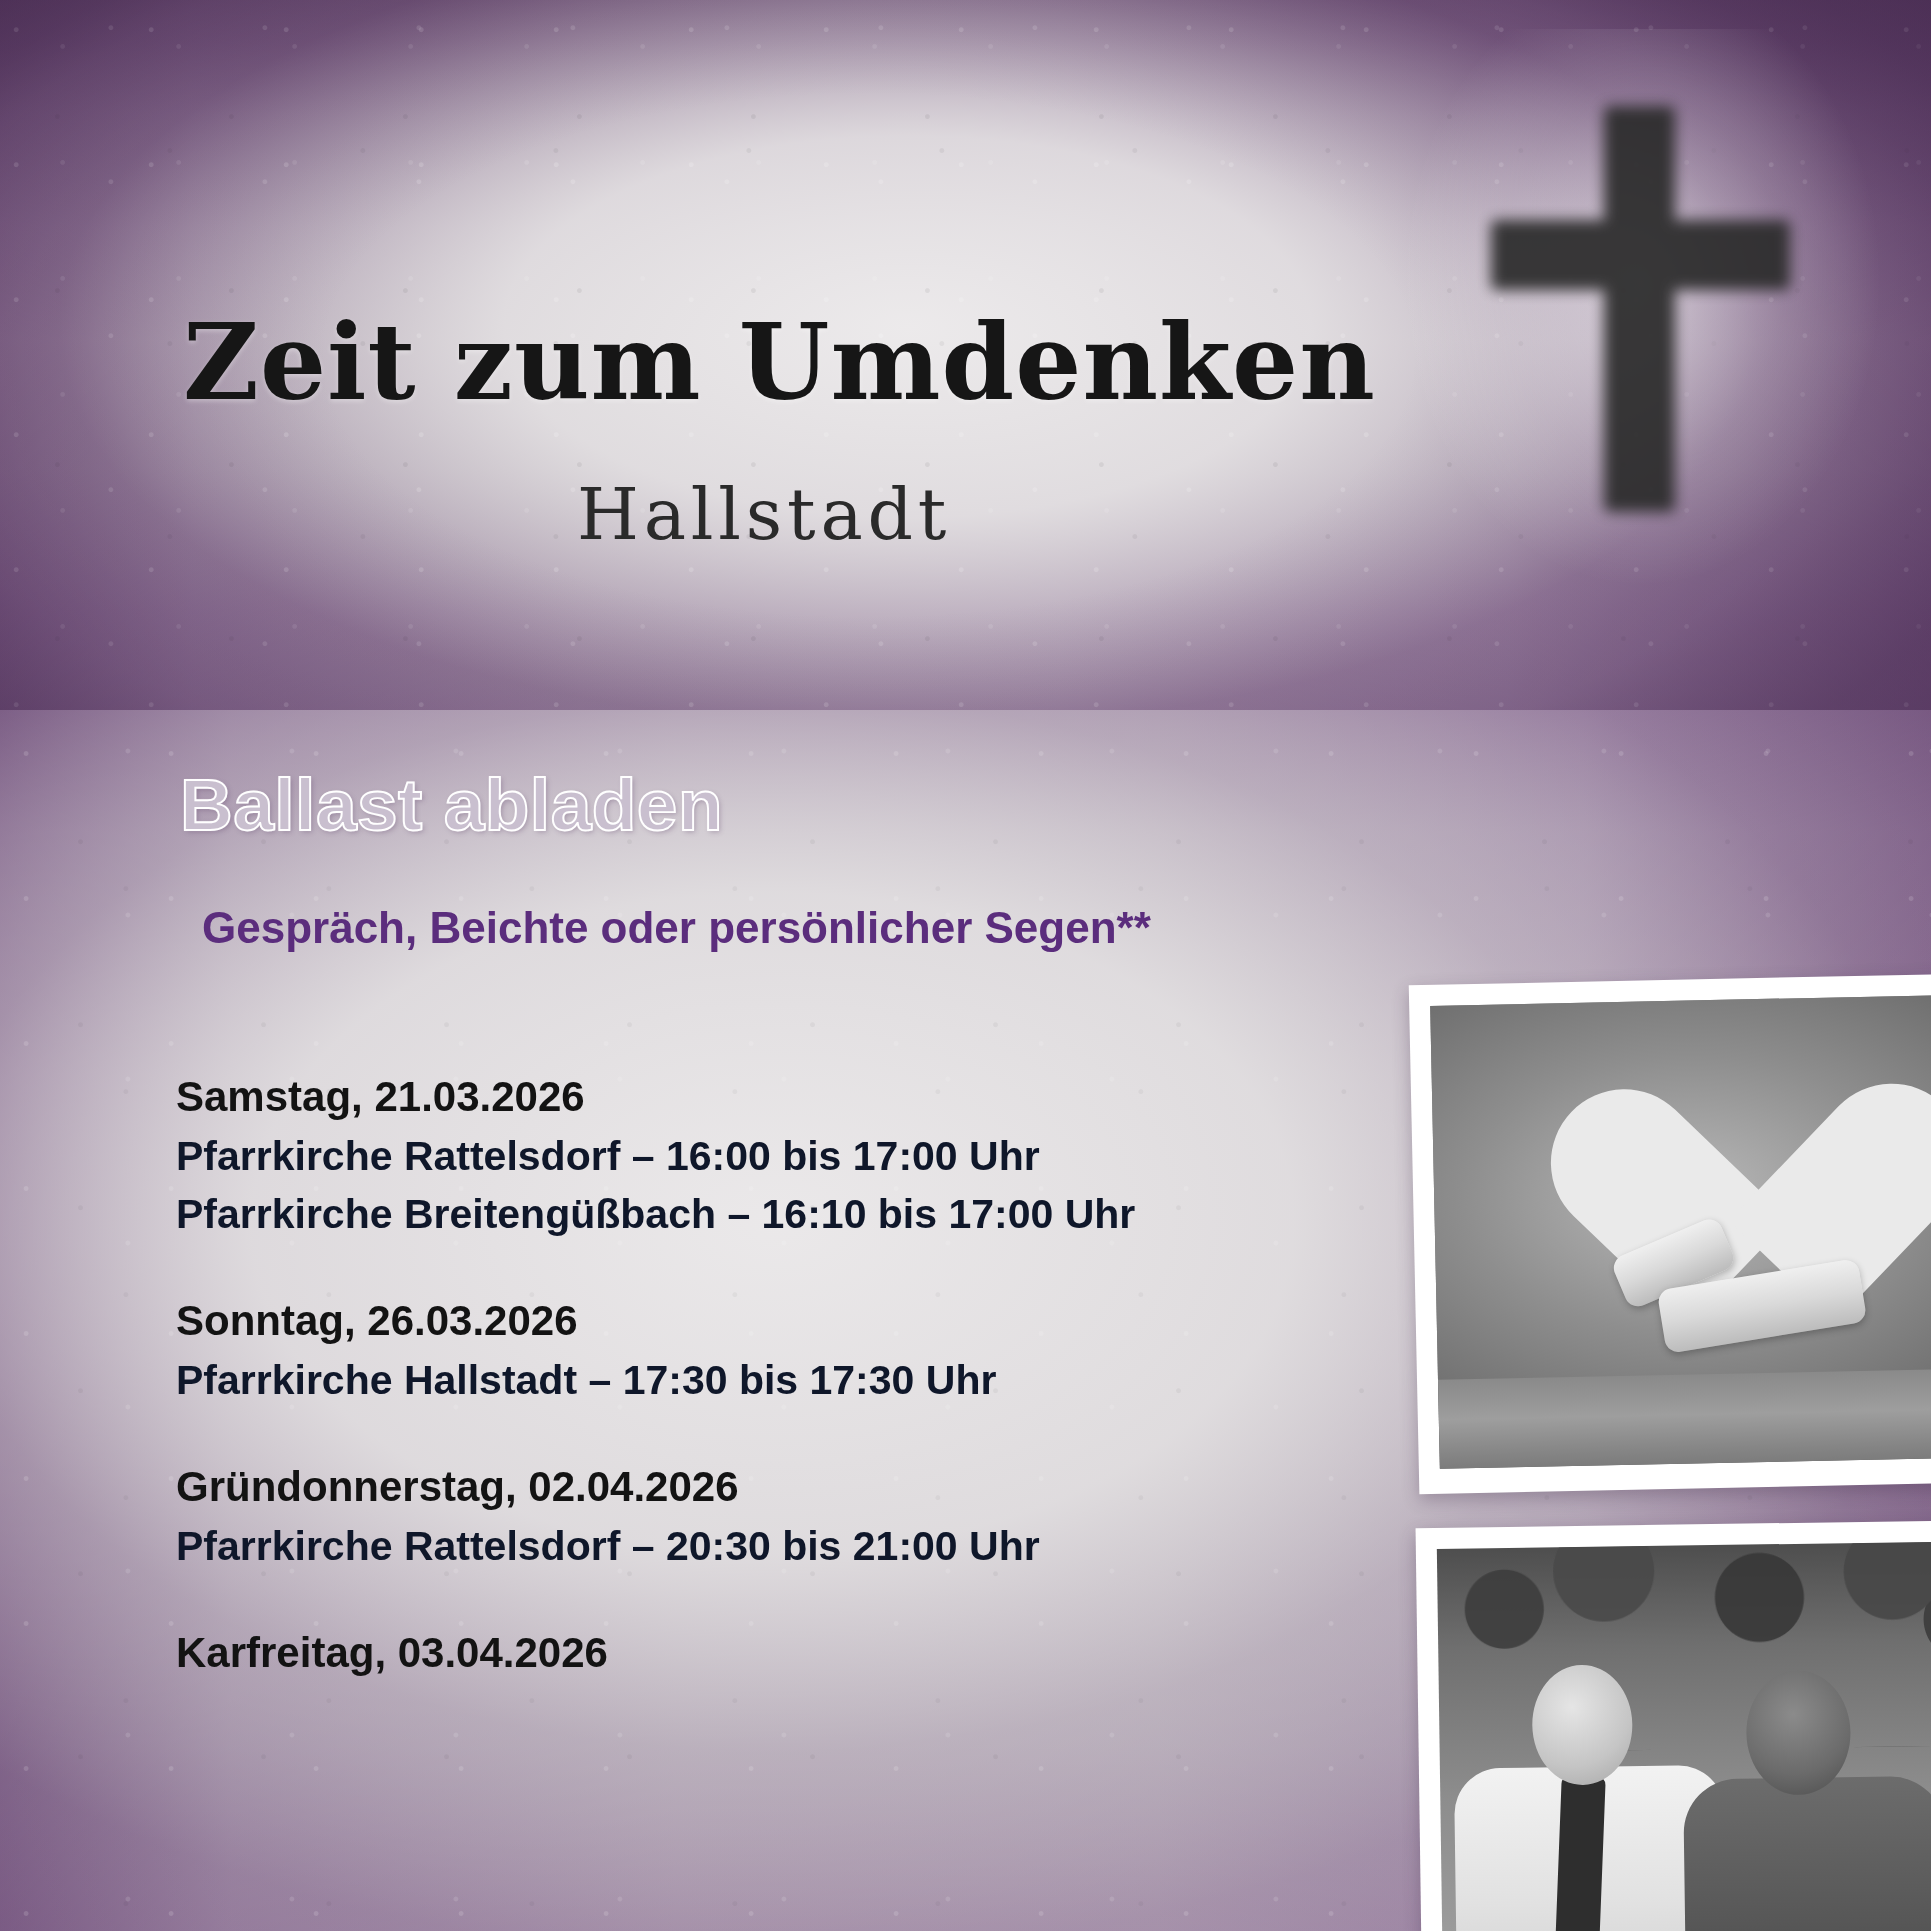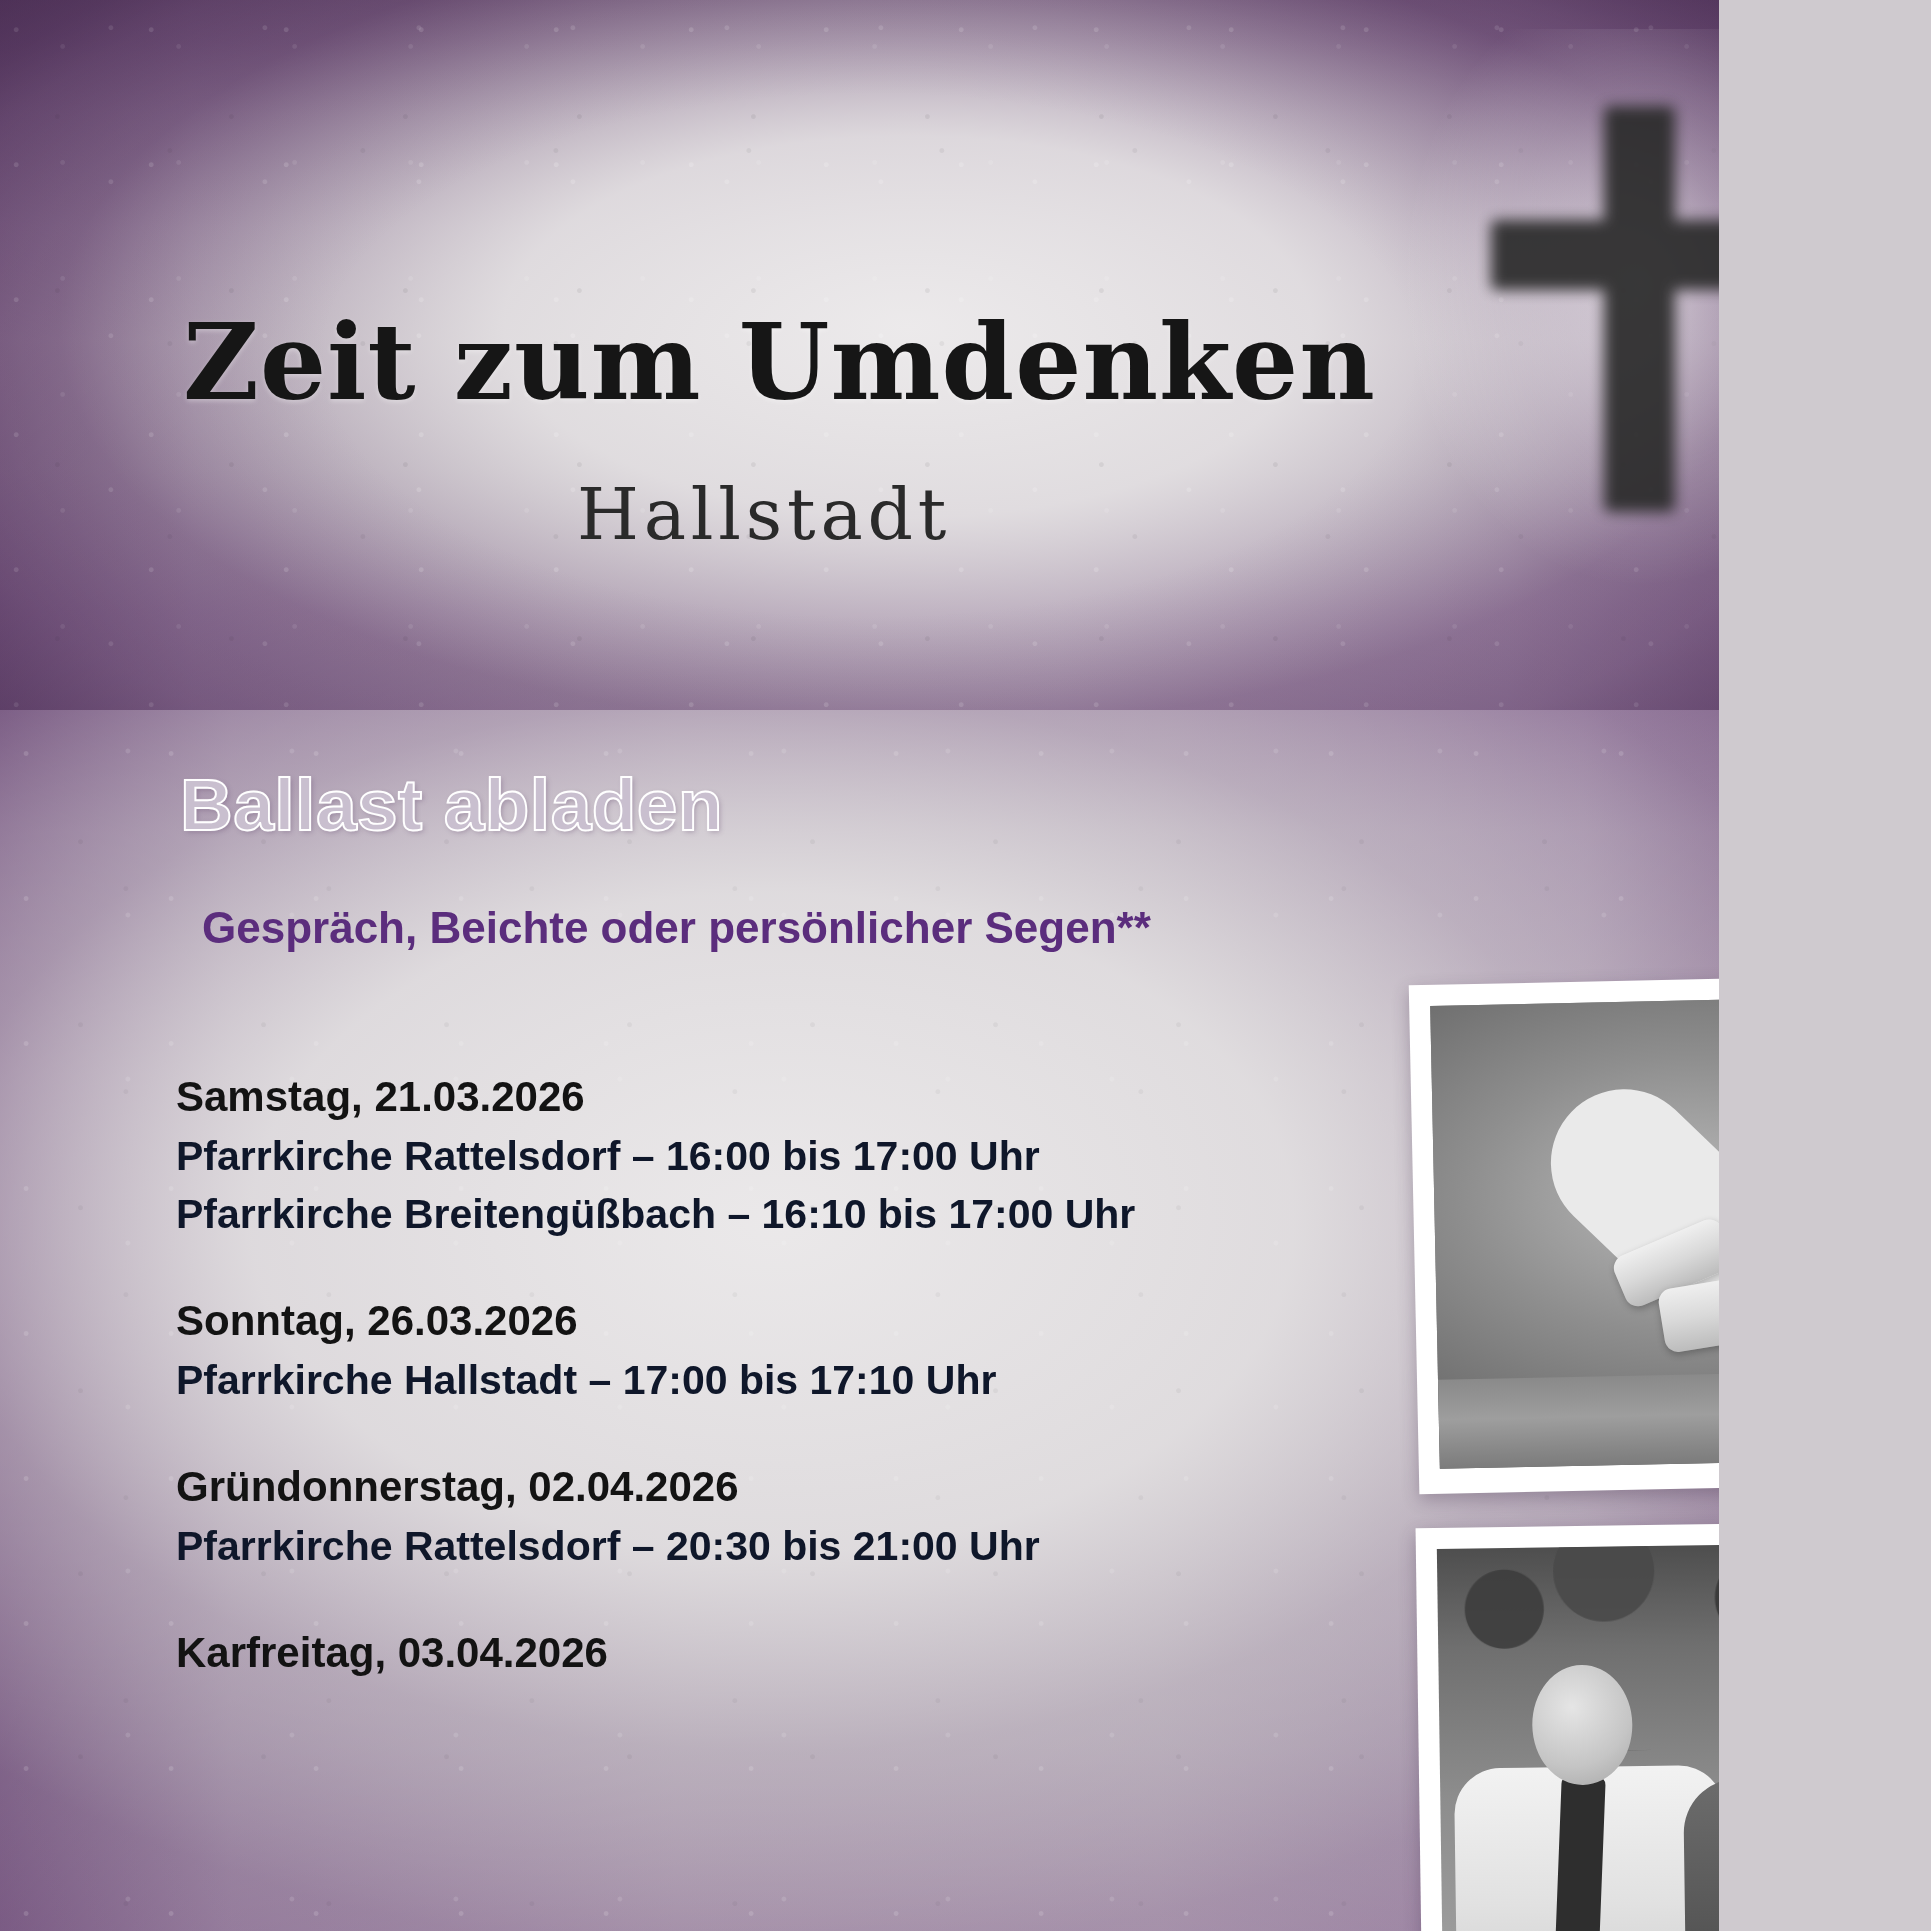--- a/index.html
+++ b/index.html
@@ -9,21 +9,21 @@
     height: 1931px;
     overflow: hidden;
   }
   body {
     font-family: "Liberation Sans", sans-serif;
     background: #cfcacf;
   }
 
   .poster {
     position: relative;
-    width: 1719px;
+    width: 1931px;
     height: 1931px;
     overflow: hidden;
     background: #d5d2d4;
   }
 
   
   .header-band {
     position: absolute;
     left: 0;
     top: 0;
@@ -369,21 +369,21 @@
   <div class="events">
 
     <div class="event">
       <div class="event-date">Samstag, 21.03.2026</div>
       <div class="event-line">Pfarrkirche Rattelsdorf – 16:00 bis 17:00 Uhr</div>
       <div class="event-line">Pfarrkirche Breitengüßbach – 16:10 bis 17:00 Uhr</div>
     </div>
 
     <div class="event">
       <div class="event-date">Sonntag, 26.03.2026</div>
-      <div class="event-line">Pfarrkirche Hallstadt – 17:00 bis 17:10 Uhr</div>
+      <div class="event-line">Pfarrkirche Hallstadt – 17:30 bis 17:30 Uhr</div>
     </div>
 
     <div class="event">
       <div class="event-date">Gründonnerstag, 02.04.2026</div>
       <div class="event-line">Pfarrkirche Rattelsdorf – 20:30 bis 21:00 Uhr</div>
     </div>
 
     <div class="event">
       <div class="event-date">Karfreitag, 03.04.2026</div>
     </div>

